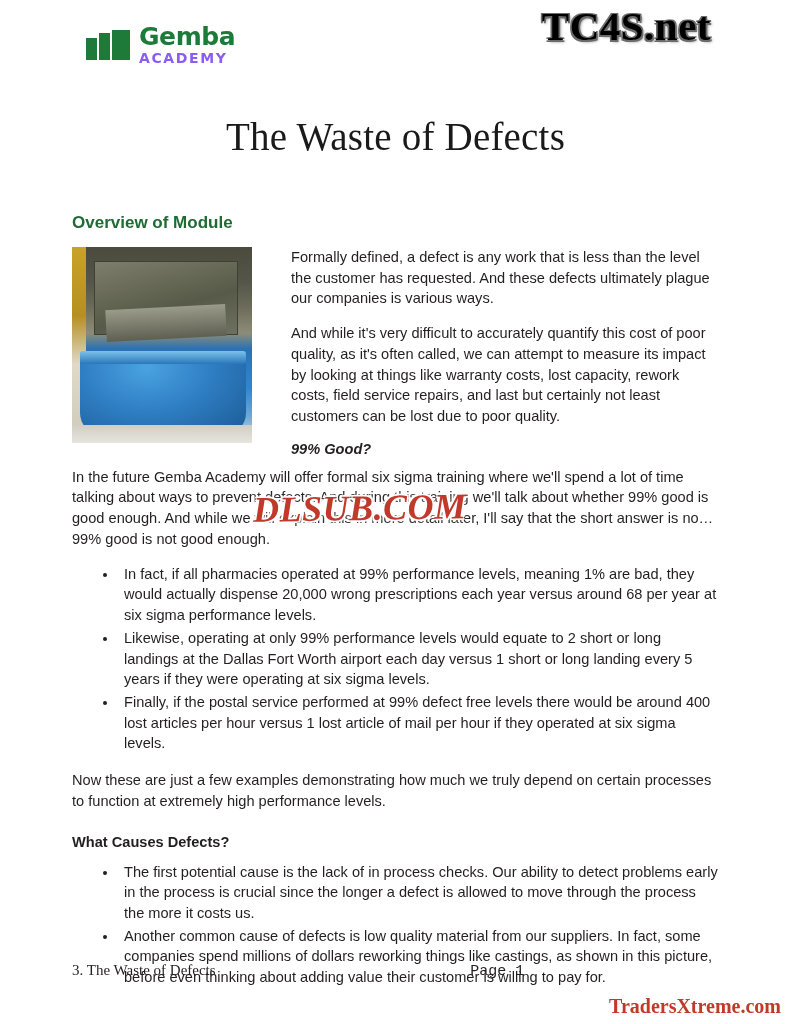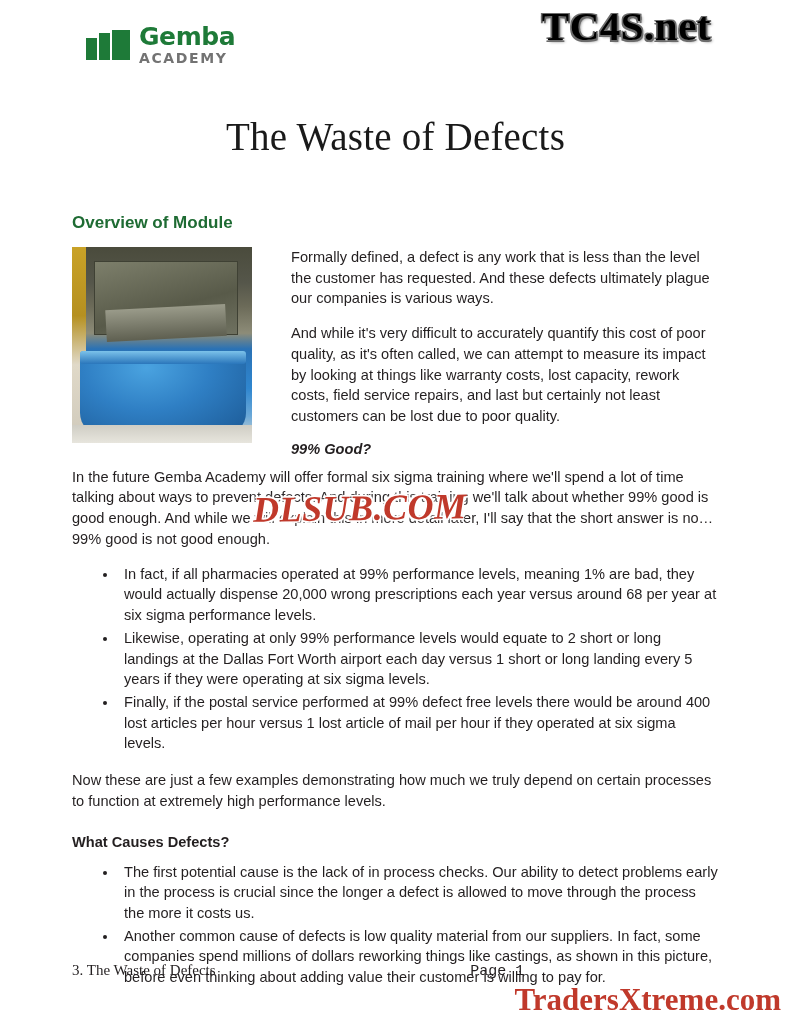--- a/index.html
+++ b/index.html
@@ -55,21 +55,21 @@
   .logo-gemba {
     font-size: 25px;
     font-weight: bold;
     color: #1e7a38;
     letter-spacing: -0.4px;
     font-family: "DejaVu Sans", sans-serif;
   }
   .logo-academy {
     font-size: 14px;
     font-weight: bold;
-    color: #737373;
+    color: #8b5cf6;
     letter-spacing: 1.6px;
     margin-top: 2px;
     font-family: "DejaVu Sans", sans-serif;
   }
 
   .tc4s {
     position: absolute;
     right: 8px;
     top: 2px;
     font-size: 41px;
@@ -201,21 +201,21 @@
        0 0 6px #ffffff;
     transform: rotate(-1deg);
     pointer-events: none;
   }
   .wm-traders {
     position: absolute;
     right: 10px;
     bottom: 6px;
     font-family: "Liberation Serif", serif;
     font-weight: bold;
-    font-size: 31px;
+    font-size: 20px;
     color: #c0392b;
     text-shadow:
       -1.2px -1.2px 0 #ffffff,
        1.2px -1.2px 0 #ffffff,
       -1.2px  1.2px 0 #ffffff,
        1.2px  1.2px 0 #ffffff;
     pointer-events: none;
   }
 
   

